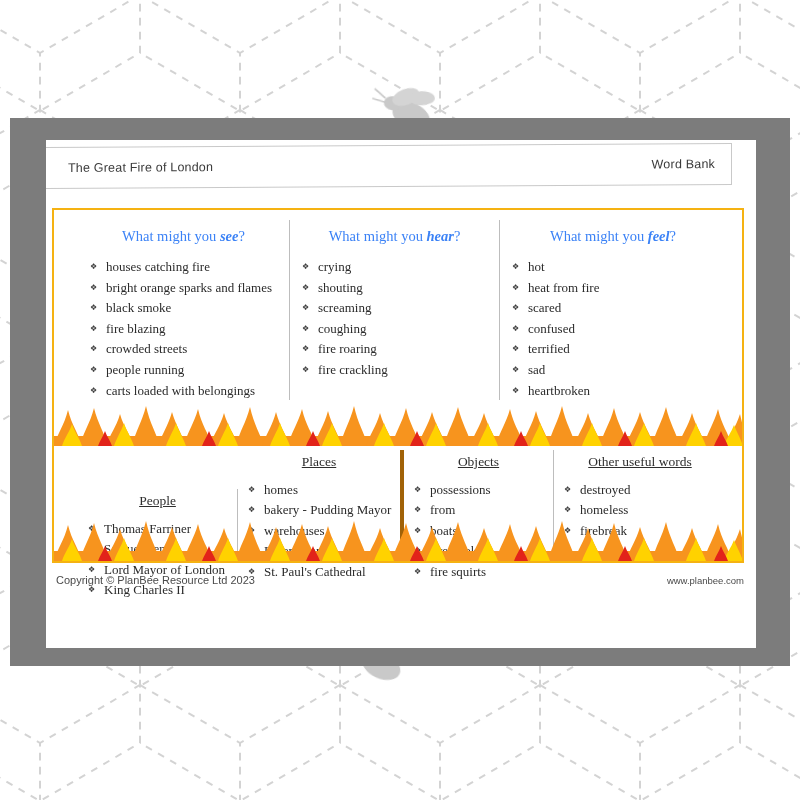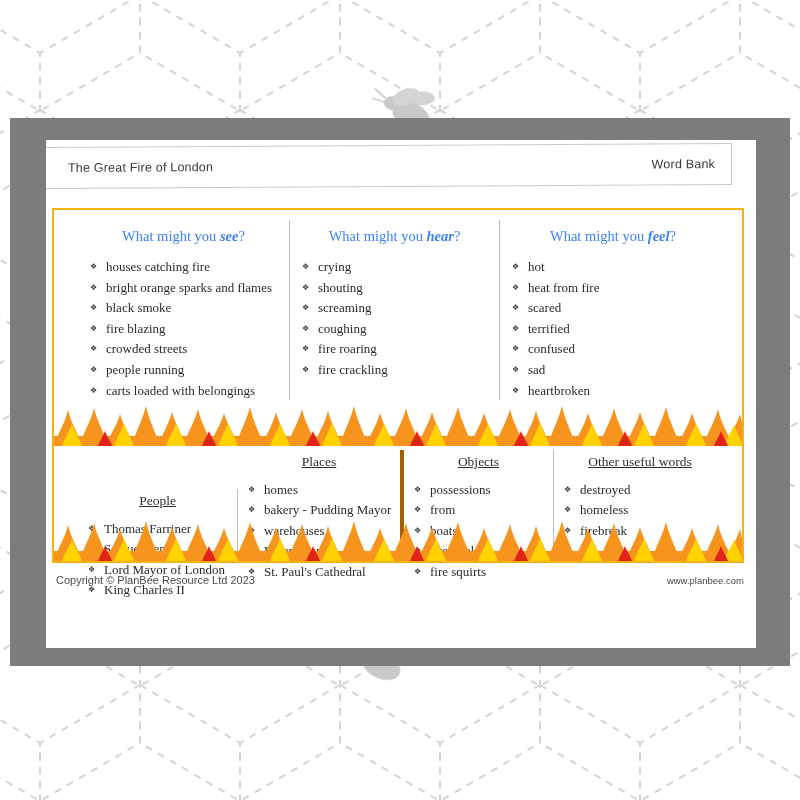--- a/index.html
+++ b/index.html
@@ -229,22 +229,22 @@
       </div>
 
       <div class="tcol c3">
         <h3>
           <span>What might you </span><em>feel</em><span>?</span>
         </h3>
         <ul>
           <li>hot</li>
           <li>heat from fire</li>
           <li>scared</li>
+          <li>confused</li>
           <li>terrified</li>
-          <li>confused</li>
           <li>sad</li>
           <li>heartbroken</li>
         </ul>
       </div>
     </div>
 
     <div class="flames" id="flames-top">
       <svg width="692" height="40" viewBox="0 0 692 40" preserveAspectRatio="none" xmlns="http://www.w3.org/2000/svg">
         <rect x="0" y="30" width="692" height="10" fill="#f7941e"></rect>
         <g fill="#f7941e">

